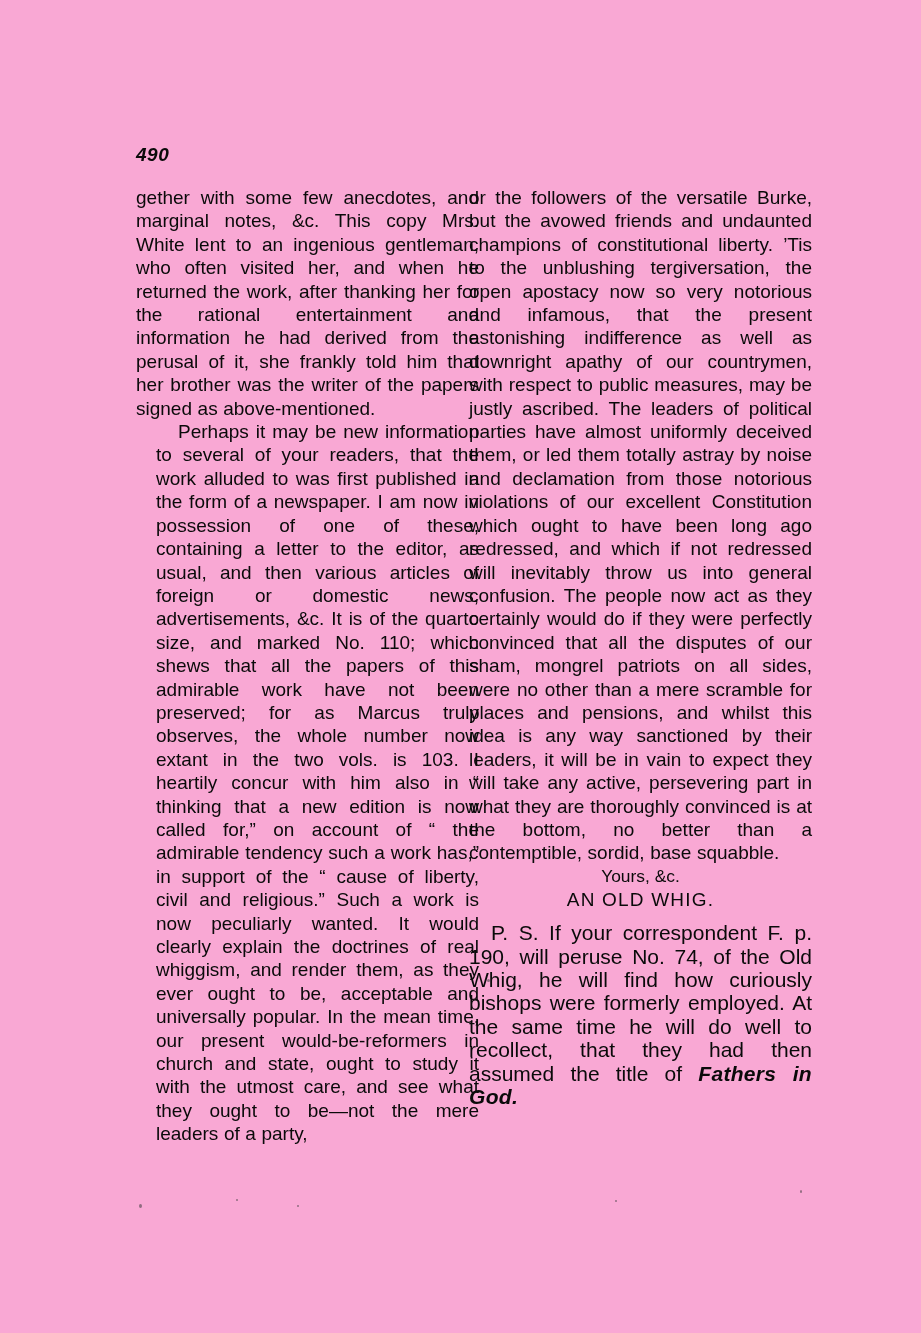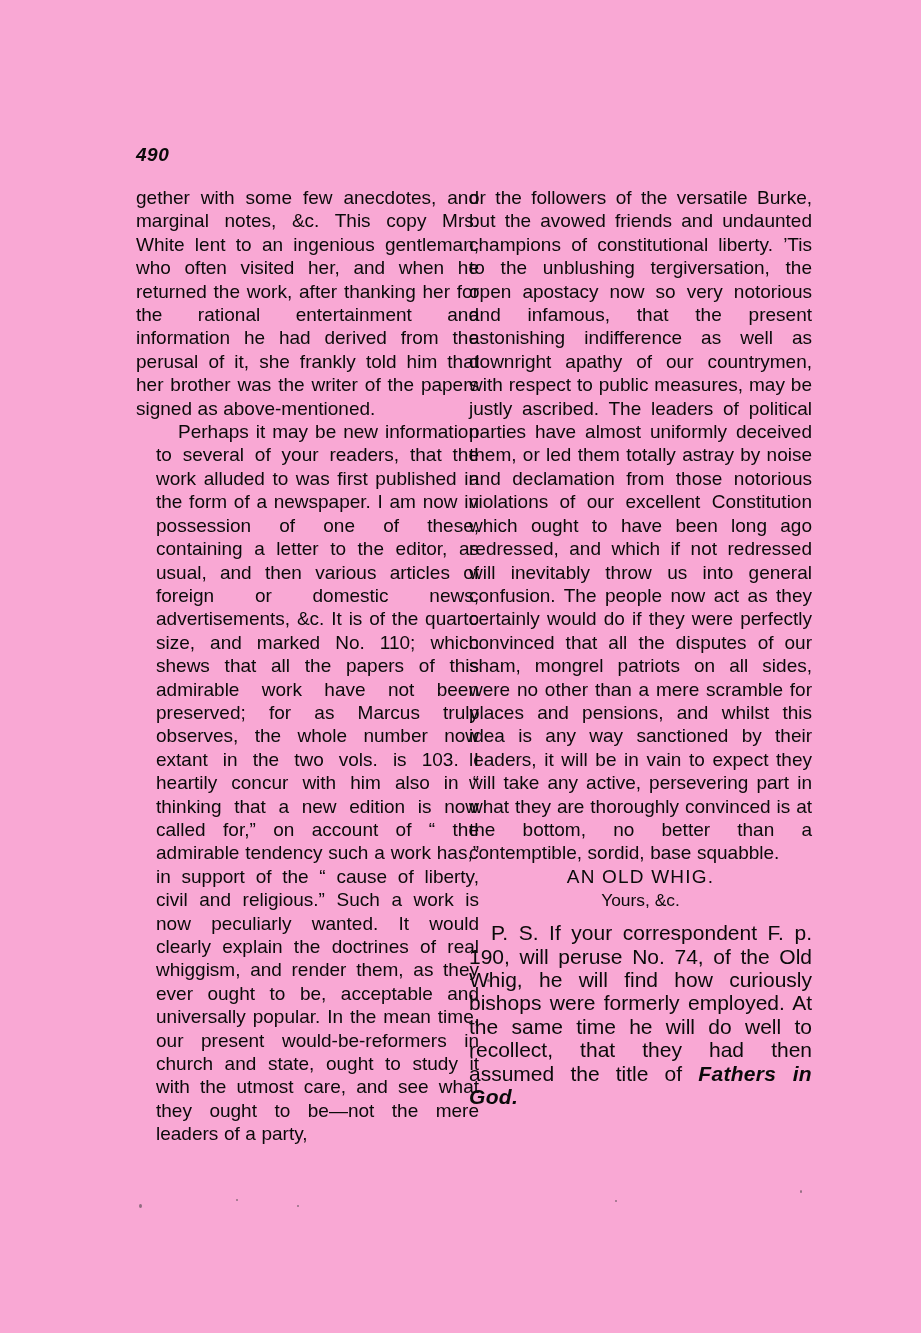--- a/index.html
+++ b/index.html
@@ -112,22 +112,22 @@
 
   <div class="columns">
 
     <div class="col col-left">
       <p class="para">gether with some few anecdotes, and marginal notes, &amp;c. This copy Mrs. White lent to an ingenious gentleman, who often visited her, and when he returned the work, after thanking her for the rational entertainment and information he had derived from the perusal of it, she frankly told him that her brother was the writer of the papers signed as above-mentioned.</p>
       <p class="para indent">Perhaps it may be new information to several of your readers, that the work alluded to was first published in the form of a newspaper. I am now in possession of one of these, containing a letter to the editor, as usual, and then various articles of foreign or domestic news, advertisements, &amp;c. It is of the quarto size, and marked No. 110; which shews that all the papers of this admirable work have not been preserved; for as Marcus truly observes, the whole number now extant in the two vols. is 103. I heartily concur with him also in “ thinking that a new edition is now called for,” on account of “ the admirable tendency such a work has,” in support of the “ cause of liberty, civil and religious.” Such a work is now peculiarly wanted. It would clearly explain the doctrines of real whiggism, and render them, as they ever ought to be, acceptable and universally popular. In the mean time, our present would-be-reformers in church and state, ought to study it with the utmost care, and see what they ought to be—not the mere leaders of a party,</p>
     </div>
 
     <div class="col col-right">
       <p class="para">or the followers of the versatile Burke, but the avowed friends and undaunted champions of constitutional liberty. ’Tis to the unblushing tergiversation, the open apostacy now so very notorious and infamous, that the present astonishing indifference as well as downright apathy of our countrymen, with respect to public measures, may be justly ascribed. The leaders of political parties have almost uniformly deceived them, or led them totally astray by noise and declamation from those notorious violations of our excellent Constitution which ought to have been long ago redressed, and which if not redressed will inevitably throw us into general confusion. The people now act as they certainly would do if they were perfectly convinced that all the disputes of our sham, mongrel patriots on all sides, were no other than a mere scramble for places and pensions, and whilst this idea is any way sanctioned by their leaders, it will be in vain to expect they will take any active, persevering part in what they are thoroughly convinced is at the bottom, no better than a contemptible, sordid, base squabble.</p>
+      <p class="closing">Yours, &amp;c.</p>
       <p class="closing sig">AN OLD WHIG.</p>
-      <p class="closing">Yours, &amp;c.</p>
       <p class="ps"><span>P. S. If your correspondent F. p. 190, will peruse No. 74, of the Old Whig, he will find how curiously bishops were formerly employed. At the same time he will do well to recollect, that they had then assumed the title of </span><span class="ital">Fathers in God.</span></p>
     </div>
 
   </div>
 
   <div class="speck" style="left:139px; top:1204px; width:3px; height:4px;"></div>
   <div class="speck" style="left:236px; top:1199px; width:2px; height:2px;"></div>
   <div class="speck" style="left:487px; top:979px; width:3px; height:3px;"></div>
   <div class="speck" style="left:800px; top:1190px; width:2px; height:3px;"></div>
   <div class="speck" style="left:615px; top:1200px; width:2px; height:2px;"></div>

